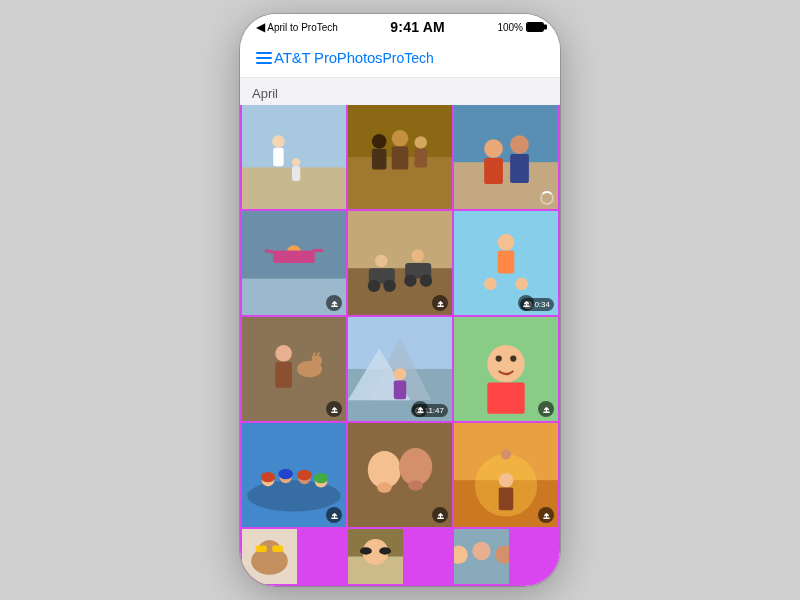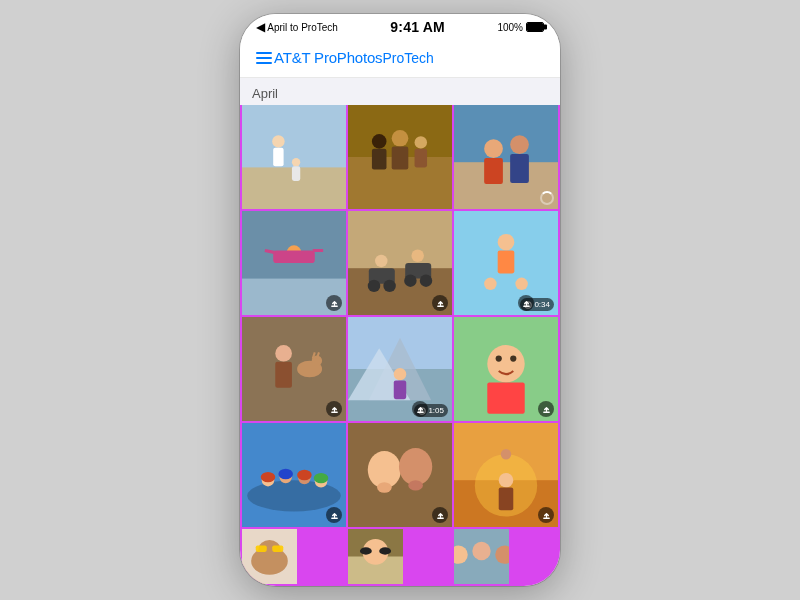--- a/index.html
+++ b/index.html
@@ -390,21 +390,21 @@
             <polygon points="0,80 30,30 60,80" fill="#CCDDEE" opacity="0.8"></polygon>
             <ellipse cx="50" cy="55" rx="6" ry="6" fill="#f5c090"></ellipse>
             <rect x="44" y="61" width="12" height="18" fill="#8844aa" rx="2"></rect>
           </svg>
         </div>
         <div class="video-badge">
           <svg width="8" height="8" viewBox="0 0 10 10">
               <circle cx="5" cy="5" r="4" fill="none" stroke="white" stroke-width="1.5"></circle>
               <polygon points="4,3 4,7 7.5,5" fill="white"></polygon>
             </svg>
-          <span class="video-duration">1:05</span>
+          <span class="video-duration">11:47</span>
         </div>
         <div class="upload-badge" style="right:24px;">
           <svg viewBox="0 0 10 10" fill="none">
               <path d="M5 7V3M5 3L3 5M5 3L7 5" stroke="white" stroke-width="1.5" stroke-linecap="round"></path>
               <line x1="2" y1="8" x2="8" y2="8" stroke="white" stroke-width="1.5" stroke-linecap="round"></line>
             </svg>
         </div>
       </div>
 
       <div class="photo-cell p9">

